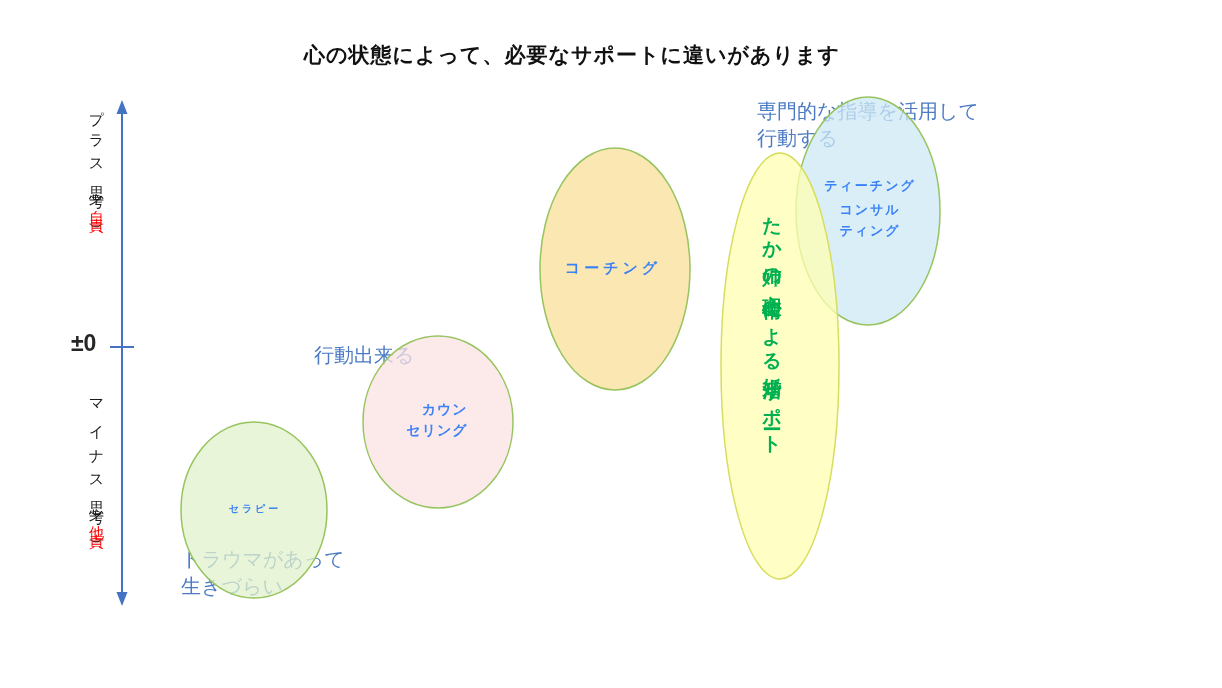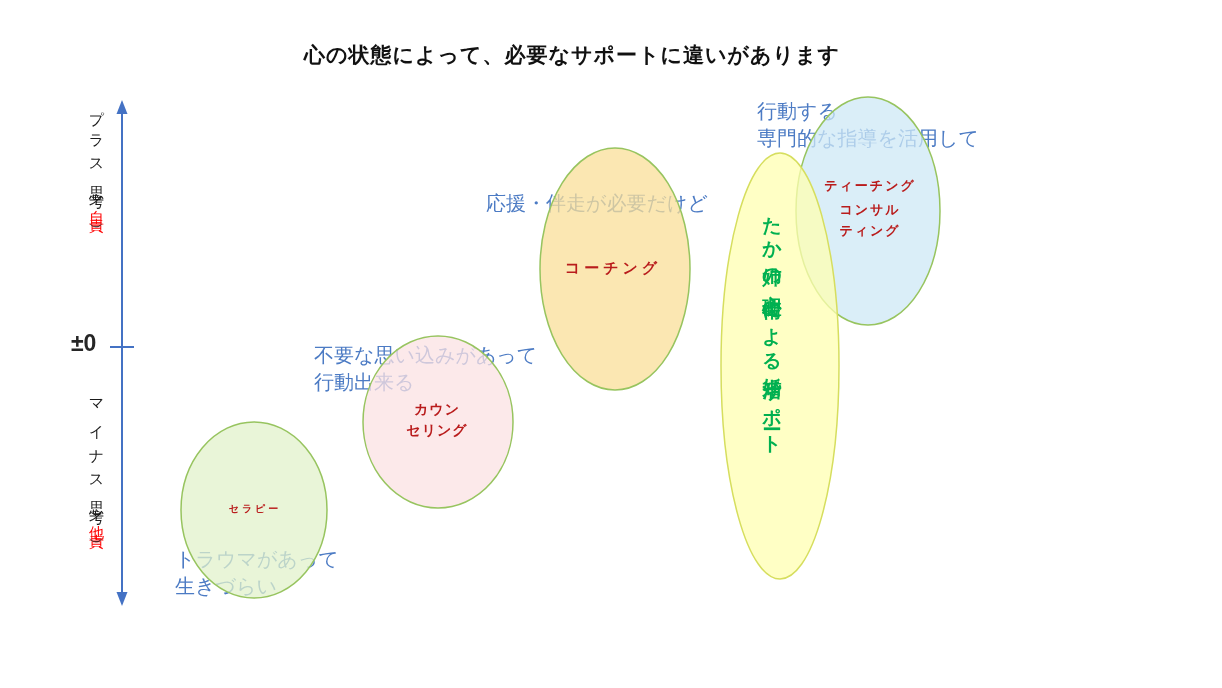--- a/index.html
+++ b/index.html
@@ -43,40 +43,40 @@
     font-size:23px;font-weight:600;color:#262626;
   }
 
   
   .note{
     position:absolute;
     font-size:20px;line-height:27px;font-weight:500;
     color:var(--note_blue);
     white-space:nowrap;
   }
-  .note-therapy{left:175px;top:546px;}
+  .note-therapy{left:181px;top:546px;}
   .note-counseling{left:314px;top:342px;}
   .note-coaching{left:486px;top:190px;}
   .note-teaching{left:757px;top:98px;}
 
   
   .ellipse-layer svg{display:block;width:1222px;height:688px;}
   .el{fill-opacity:.75;stroke-width:1.5;}
   .e-therapy{fill:var(--therapy_fill);stroke:var(--ellipse_border);}
   .e-counseling{fill:var(--counseling_fill);stroke:var(--ellipse_border);}
   .e-coaching{fill:var(--coaching_fill);stroke:var(--ellipse_border);}
   .e-teaching{fill:var(--teaching_fill);stroke:var(--ellipse_border);}
   .e-main{fill:var(--main_fill);stroke:var(--main_border);}
 
   
   .el-label{
     position:absolute;
     transform:translate(-50%,-50%);
-    color:#b91c1c;font-weight:600;
-    text-align:center;white-space:nowrap;
+    color:#3b82f6;font-weight:600;
+    text-align:right;white-space:nowrap;
   }
   .lbl-therapy{left:255px;top:509px;font-size:10px;letter-spacing:3px;}
   .lbl-counseling{left:437px;top:420px;font-size:14px;letter-spacing:1px;line-height:21px;}
   .lbl-coaching{left:613px;top:268px;font-size:15px;letter-spacing:4px;}
   .lbl-teaching{left:870px;top:186px;font-size:13px;letter-spacing:2px;}
   .lbl-consulting{left:870px;top:220px;font-size:13px;letter-spacing:2px;line-height:21px;}
 
   
   .main-v-label{
     position:absolute;left:772px;top:203px;
@@ -98,29 +98,27 @@
 <div class="canvas">
 
   <div class="title">心の状態によって、必要なサポートに違いがあります</div>
 
   <div class="layer notes-layer">
     <div class="note note-therapy">
       <div>トラウマがあって</div>
       <div>生きづらい</div>
     </div>
     <div class="note note-counseling">
-      <div>不要な思い込みがあって</div>
       <div>行動出来る</div>
     </div>
     <div class="note note-coaching">
-      <div>応援・伴走が必要だけど</div>
     </div>
     <div class="note note-teaching">
+      <div>専門的な指導を活用して</div>
       <div>行動する</div>
-      <div>専門的な指導を活用して</div>
     </div>
   </div>
 
   <div class="layer ellipse-layer">
     <svg viewBox="0 0 1222 688" xmlns="http://www.w3.org/2000/svg">
       <ellipse class="el e-therapy" cx="254" cy="510" rx="73" ry="88"></ellipse>
       <ellipse class="el e-counseling" cx="438" cy="422" rx="75" ry="86"></ellipse>
       <ellipse class="el e-coaching" cx="615" cy="269" rx="75" ry="121"></ellipse>
       <ellipse class="el e-teaching" cx="868" cy="211" rx="72" ry="114"></ellipse>
       <ellipse class="el e-main" cx="780" cy="366" rx="59" ry="213"></ellipse>

